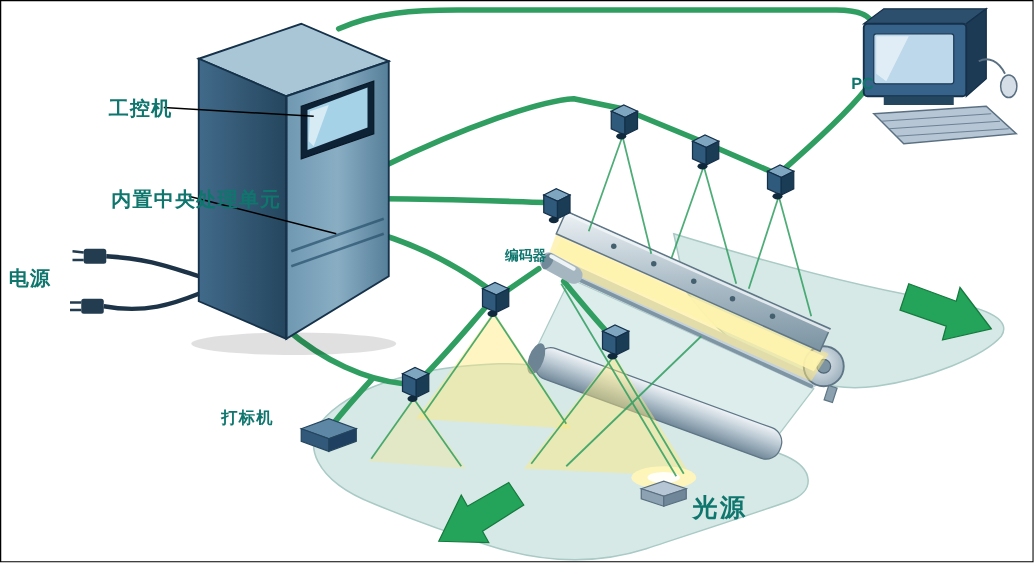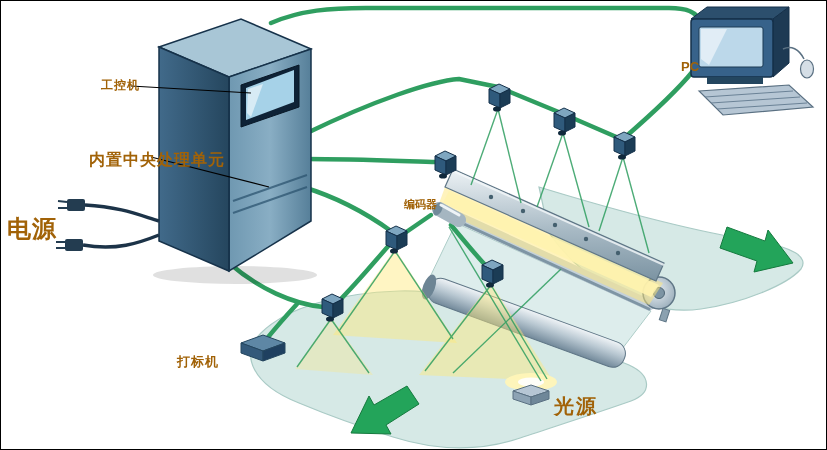--- a/index.html
+++ b/index.html
@@ -3,30 +3,30 @@
 <meta charset="utf-8">
 <style>
   html,body{margin:0;padding:0;background:#fff;}
   #stage{
     position:relative;width:827px;height:450px;background:#ffffff;
     border:1px solid #000;box-sizing:border-box;overflow:hidden;
     font-family:"Liberation Sans",sans-serif;
   }
   #diagram-svg{position:absolute;left:0;top:0;}
   .label{
-    position:absolute;font-weight:bold;color:#a16207;white-space:nowrap;
+    position:absolute;font-weight:bold;color:#0f766e;white-space:nowrap;
     font-family:"Liberation Sans",sans-serif;letter-spacing:1px;
   }
-  #lbl-industrial-pc{left:100px;top:76px;font-size:12px;}
+  #lbl-industrial-pc{left:86px;top:76px;font-size:16px;}
   #lbl-cpu{left:56px;top:149px;font-size:16px;margin-left:32px;}
-  #lbl-power{left:6px;top:212px;font-size:24px;}
+  #lbl-power{left:6px;top:212px;font-size:16px;}
   #lbl-pc{left:680px;top:58px;font-size:13px;letter-spacing:0;}
   #lbl-line-camera{left:652px;top:138px;font-size:13px;letter-spacing:0;}
   #lbl-encoder{left:379px;top:196px;font-size:11px;letter-spacing:0;margin-left:24px;}
-  #lbl-marker{left:176px;top:324px;font-size:13px;margin-top:28px;}
+  #lbl-marker{left:176px;top:324px;font-size:13px;}
   #lbl-light{left:542px;top:392px;font-size:20px;letter-spacing:2px;margin-left:11px;}
 </style>
 </head>
 <body>
 
 <div id="stage">
 
 <svg id="diagram-svg" width="827" height="450" viewBox="0 0 827 450">
   <defs>
     <linearGradient id="leftFaceGrad" x1="0" y1="0" x2="1" y2="0">

